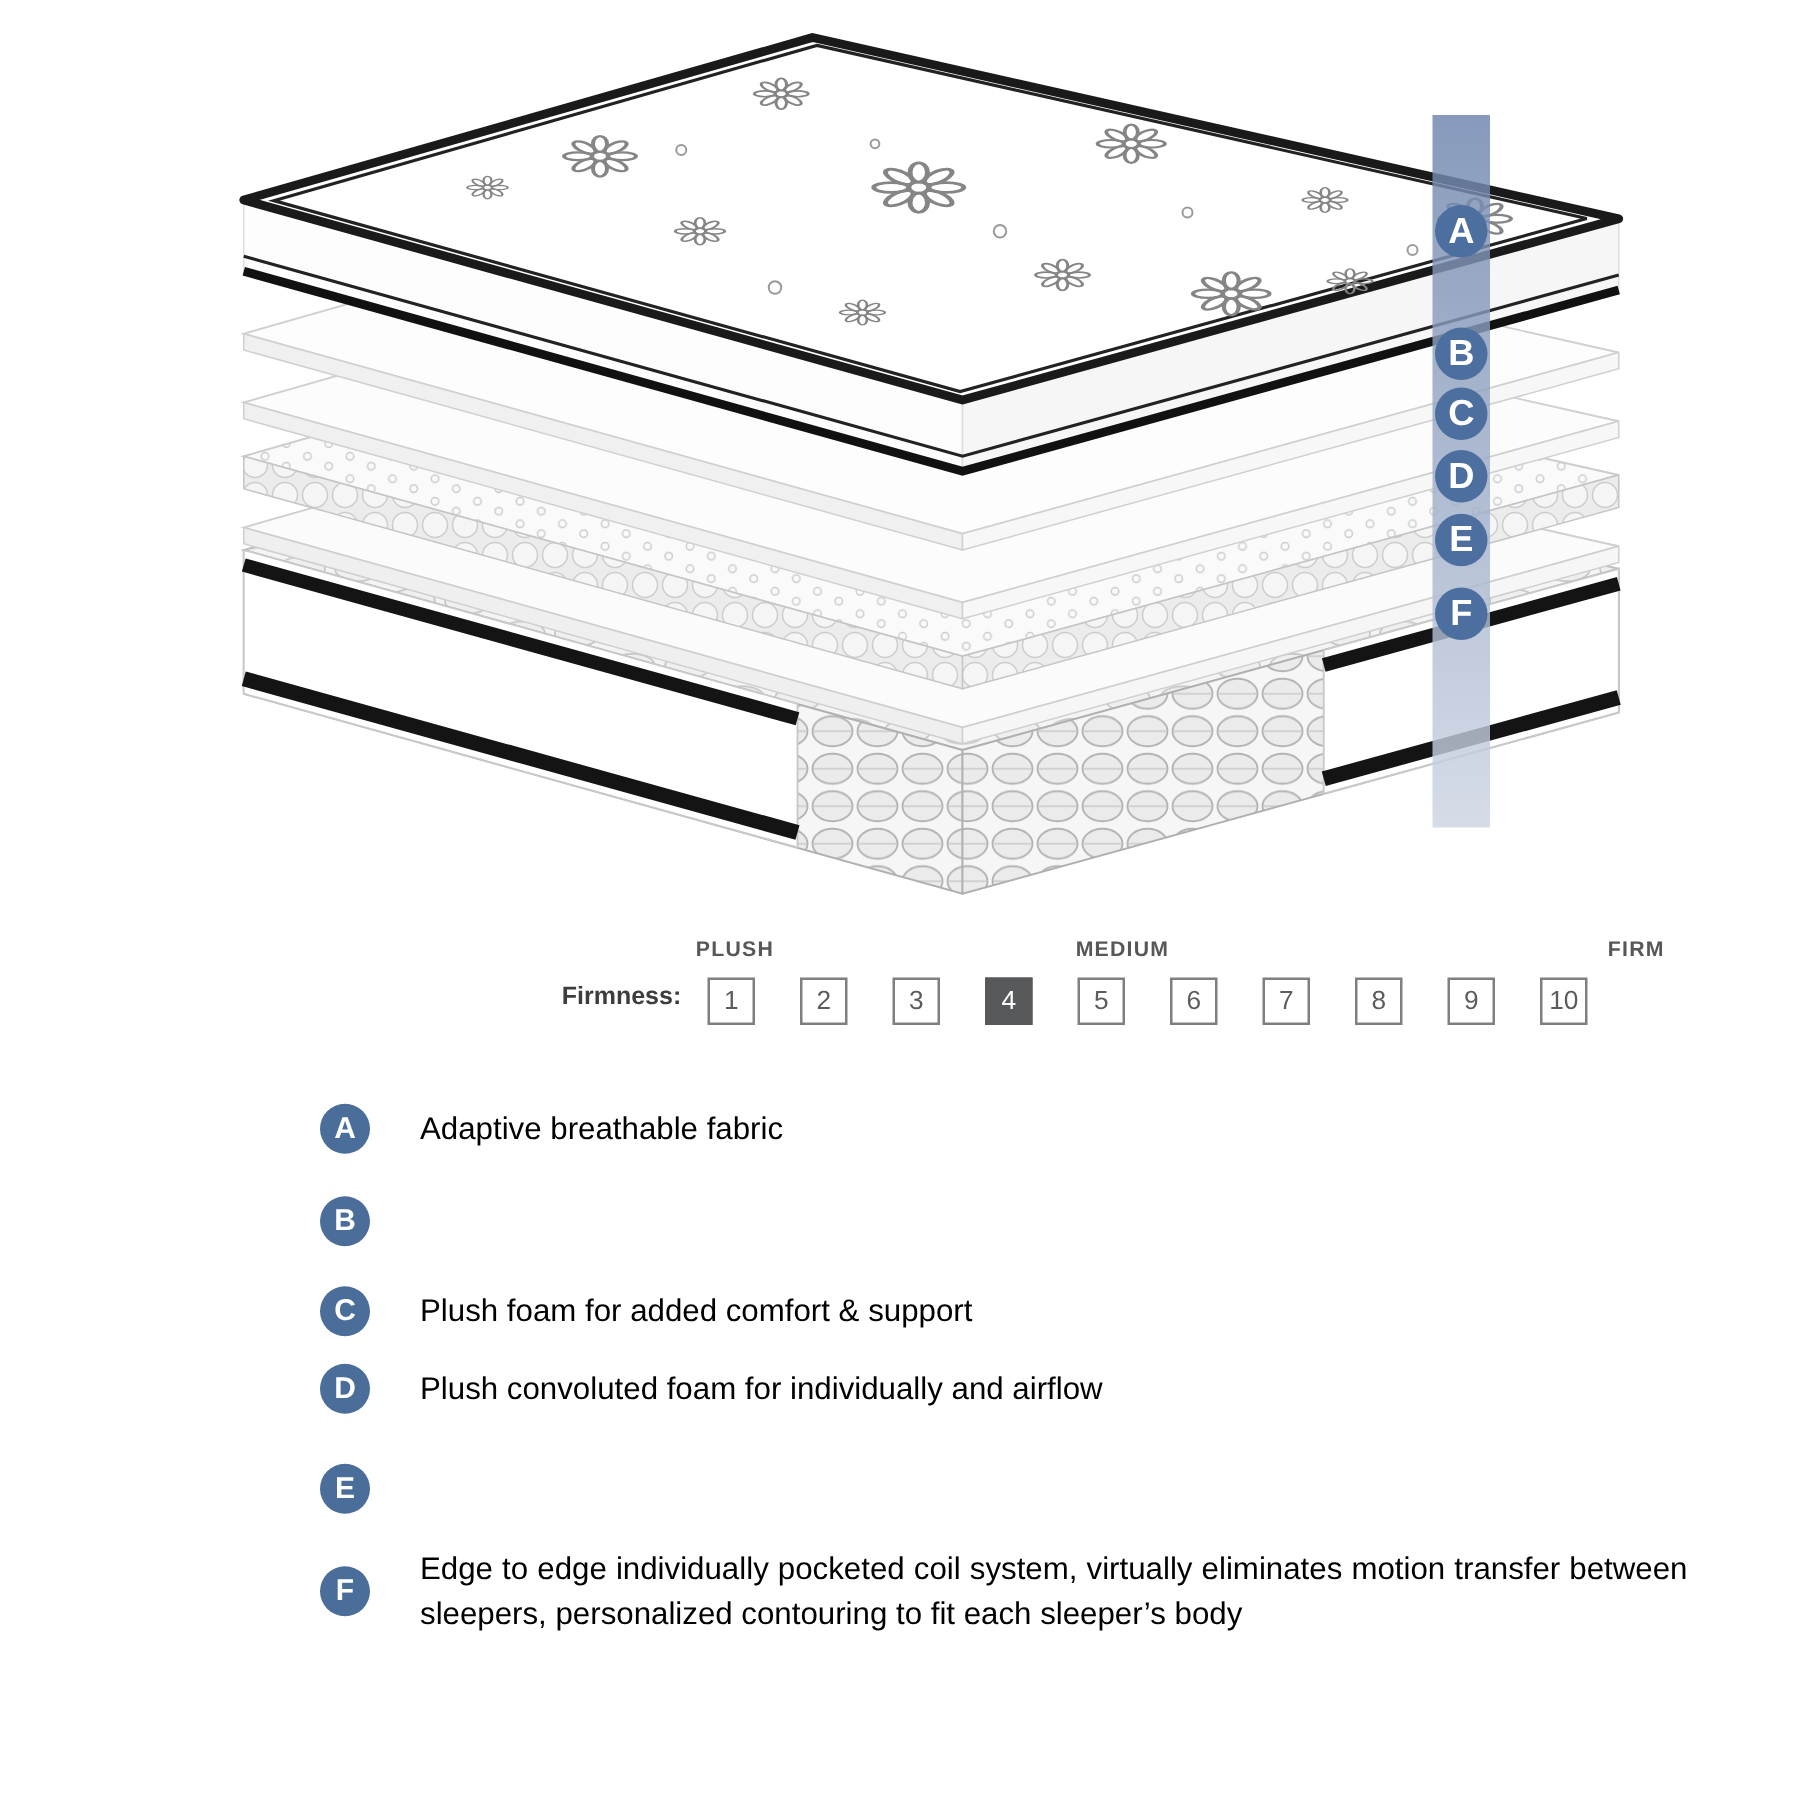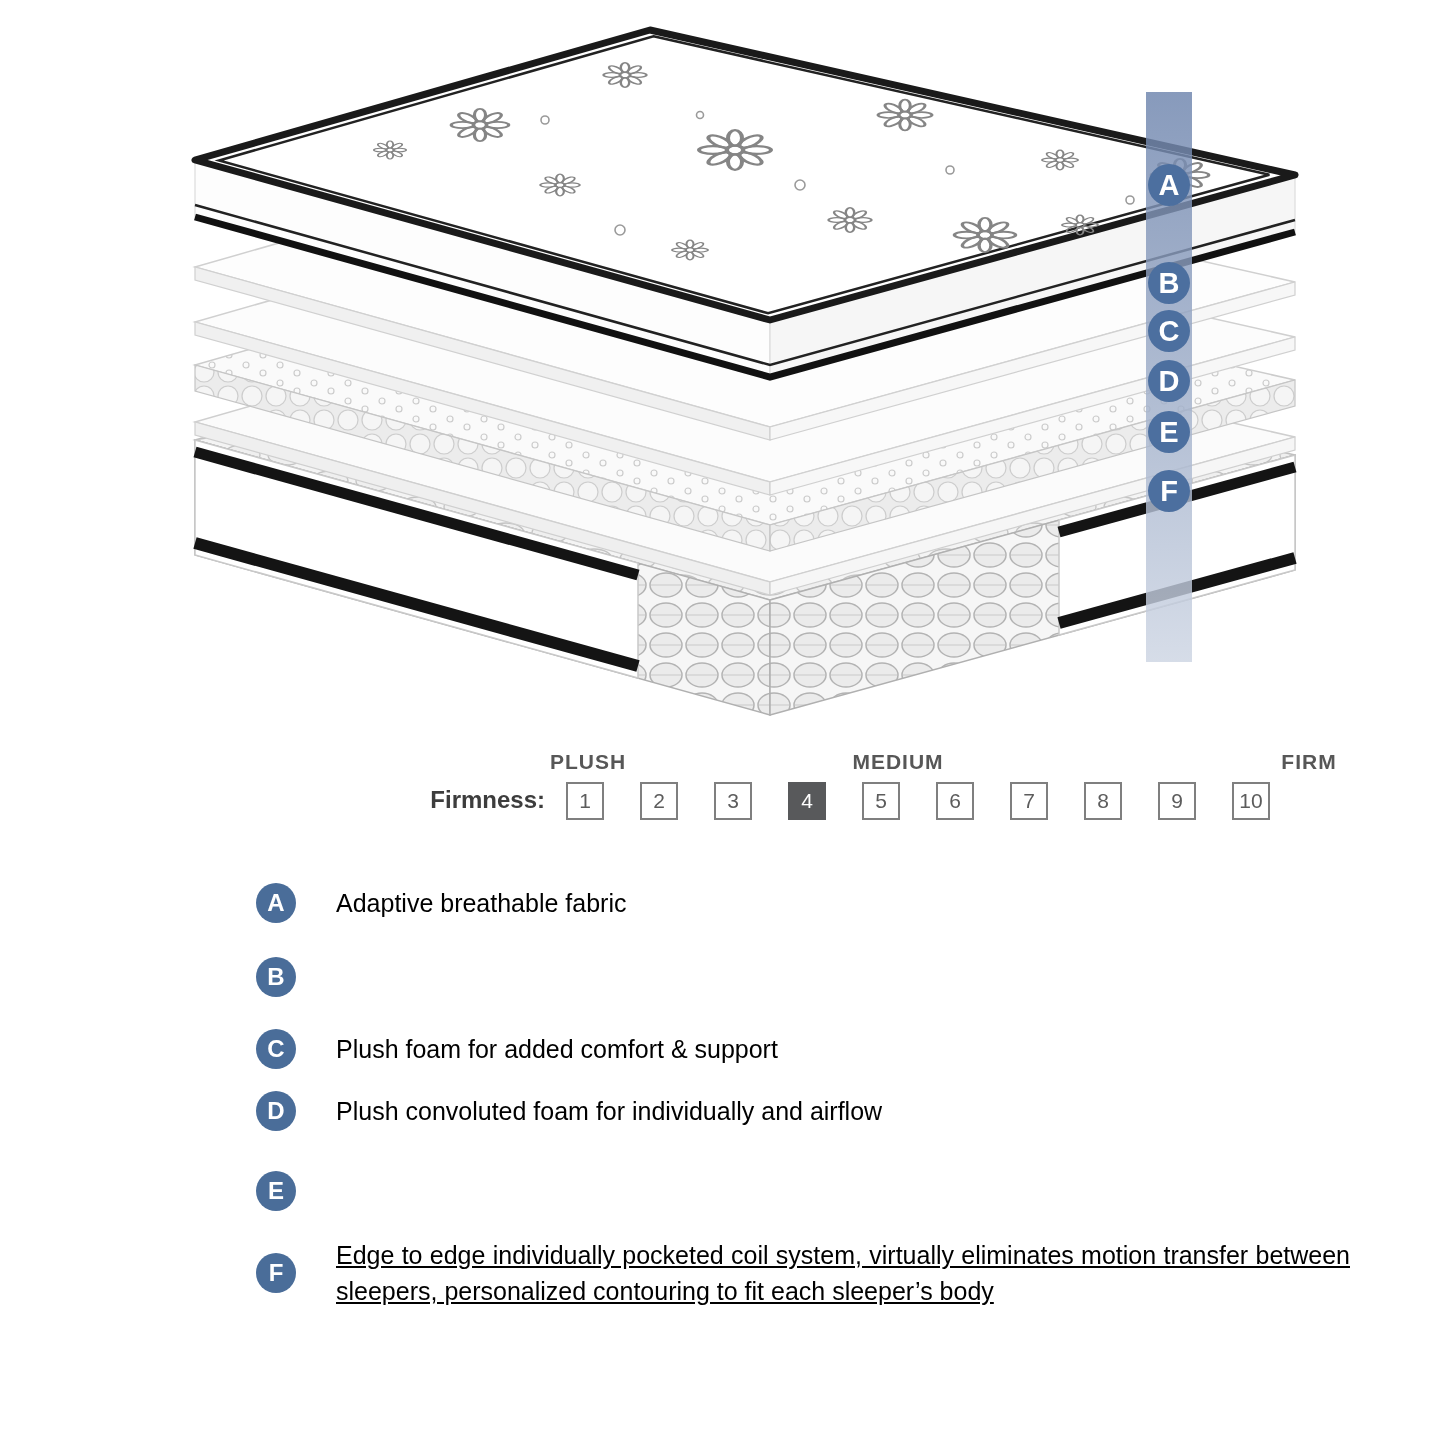--- a/index.html
+++ b/index.html
@@ -8,41 +8,41 @@
     font-family:"Liberation Sans",sans-serif;color:#222;
   }
   .stage{position:absolute;inset:0;}
   .illustration{position:absolute;top:0;left:0;}
   svg text.marker{
     font-family:"Liberation Sans",sans-serif;font-weight:700;font-size:29px;fill:#ffffff;
     text-anchor:middle;dominant-baseline:central;
   }
   
   .scale-word{
-    position:absolute;font-weight:700;font-size:21px;color:#575757;letter-spacing:1px;text-align:center;
+    position:absolute;font-weight:700;font-size:17px;color:#575757;letter-spacing:1px;text-align:center;
   }
   .firmness-label{
     position:absolute;left:420px;top:786px;width:125px;text-align:right;
-    font-weight:700;font-size:24px;color:#3d3d3d;
+    font-weight:700;font-size:20px;color:#3d3d3d;
   }
   .fboxes{position:absolute;left:566px;top:782px;display:flex;gap:36px;}
   .fbox{
     width:34px;height:34px;border:2px solid #7f7f7f;background:#ffffff;
     display:flex;align-items:center;justify-content:center;
     font-size:21px;color:#5c5c5c;
   }
   .fbox.selected{background:#58595b;border-color:#58595b;color:#ffffff;}
   
   .legend-row{position:absolute;left:256px;display:flex;align-items:center;gap:40px;}
   .badge{
     flex:0 0 auto;width:40px;height:40px;border-radius:50%;background:#4a6d99;color:#fff;
     font-weight:700;font-size:24px;display:flex;align-items:center;justify-content:center;
   }
   .ltext{font-size:25px;color:#000000;line-height:36px;}
-  .ltext.wide{width:1014px;text-align:justify;text-decoration:underline;}
+  .ltext.wide{width:1014px;text-align:justify;}
 </style>
 </head>
 <body>
 
 <div class="stage">
 
   <svg class="illustration" width="1445" height="745" viewBox="0 0 1445 745" xmlns="http://www.w3.org/2000/svg">
     <defs>
       <pattern id="coilSide" width="36" height="30" patternUnits="userSpaceOnUse">
         <rect width="36" height="30" fill="#f6f6f6"></rect>

